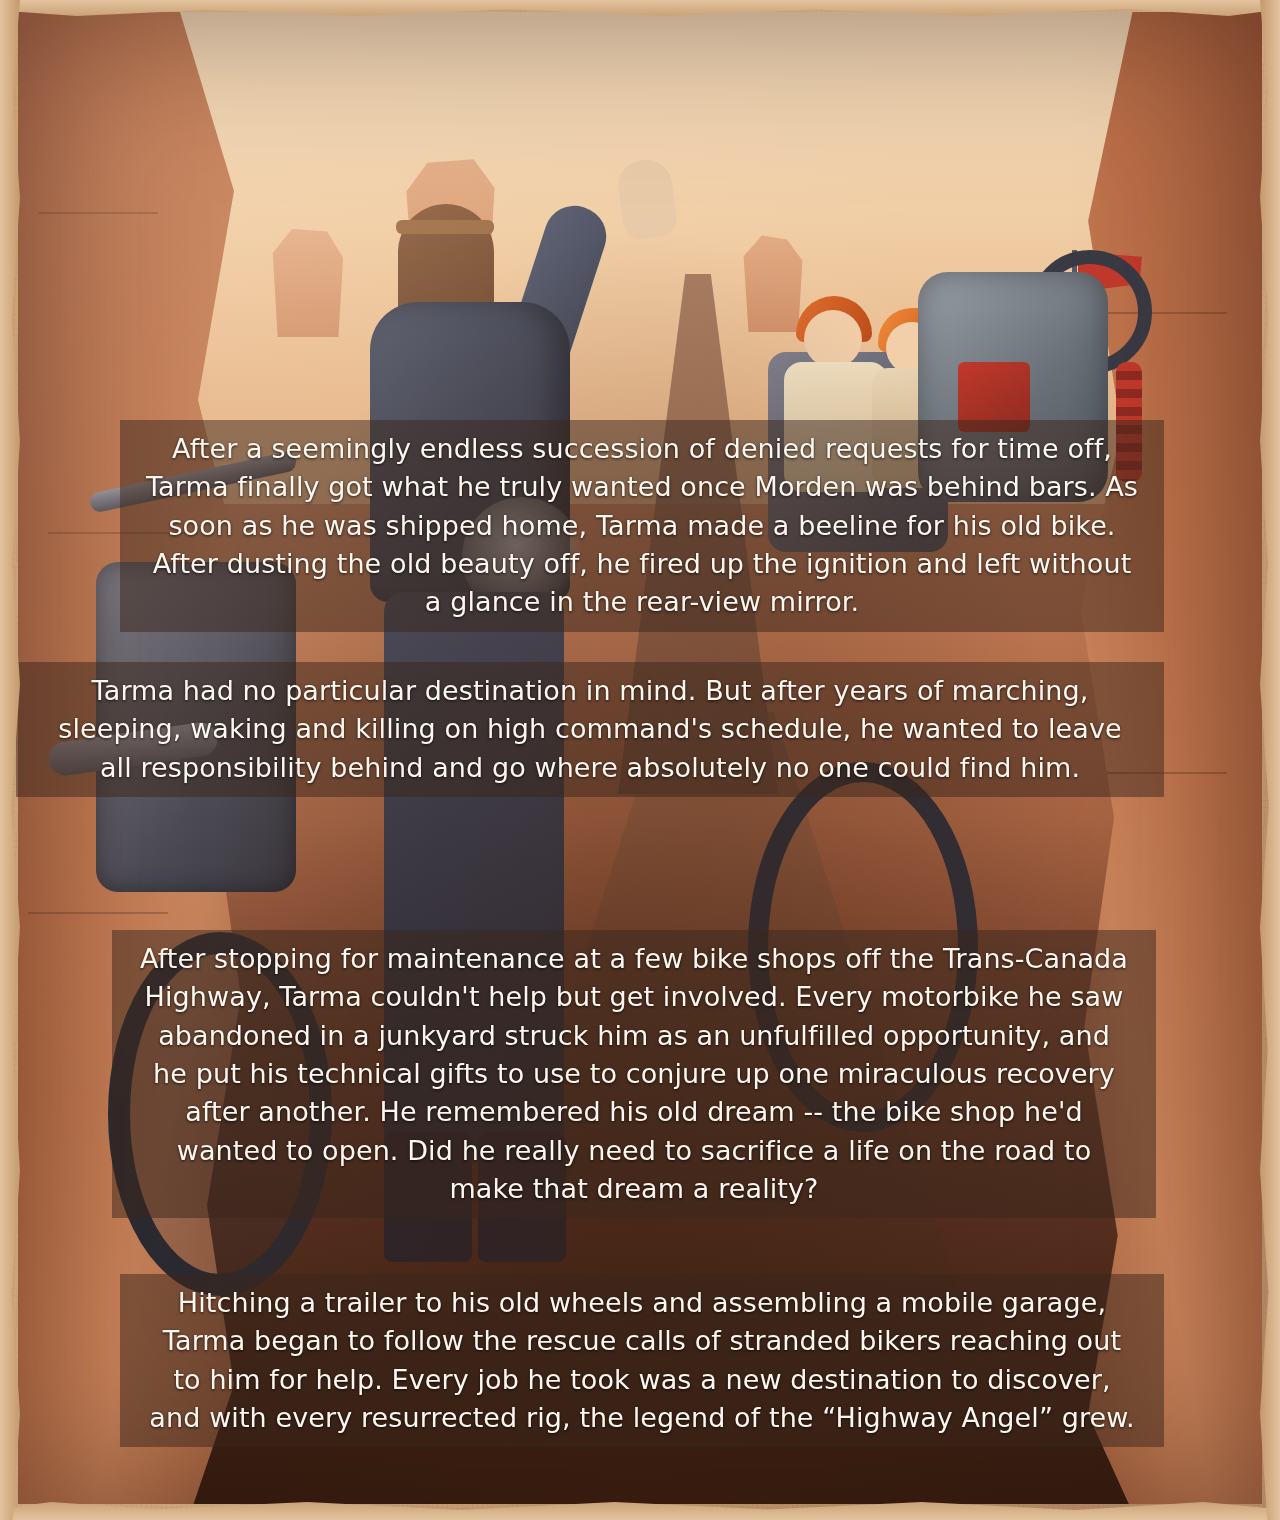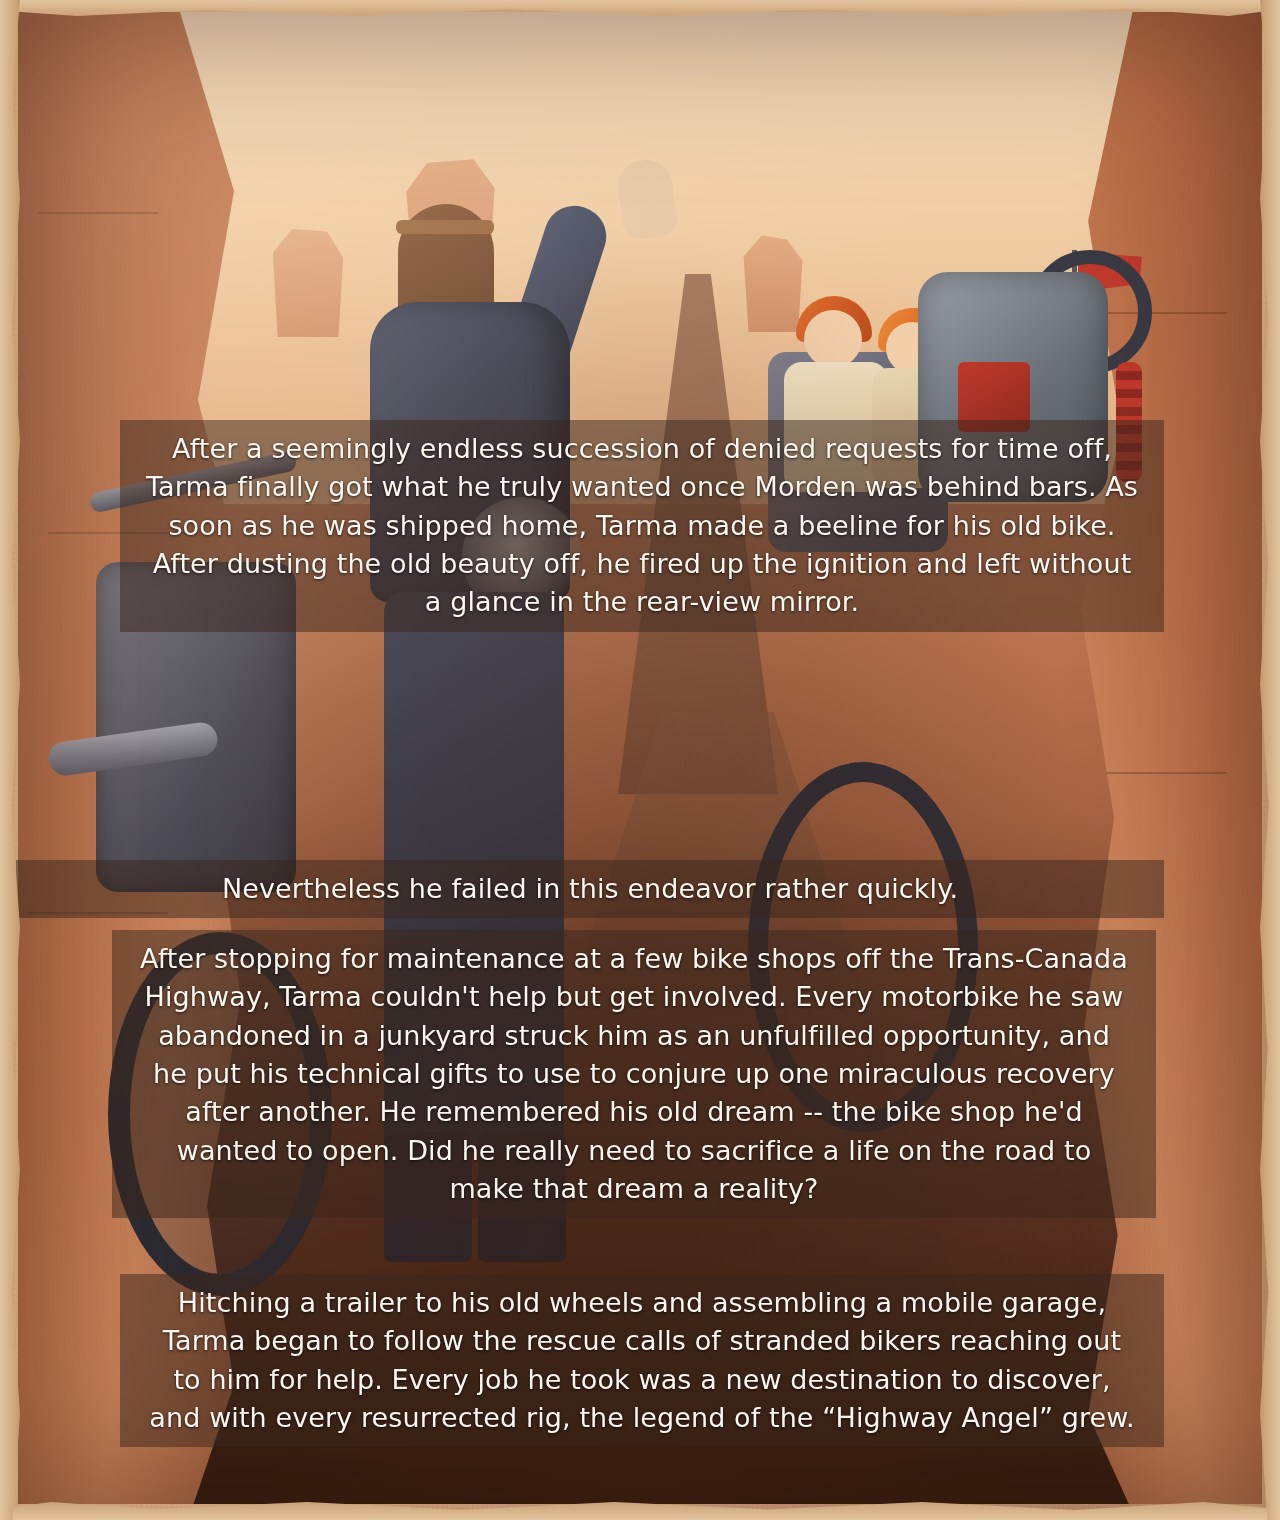--- a/index.html
+++ b/index.html
@@ -439,21 +439,21 @@
       <div class="rig-crate"></div>
       <div class="rig-spring"></div>
     </div>
 
     <div class="dust"></div>
     <div class="vignette"></div>
   </div>
 
   <div class="text-layer">
     <div class="narration b1">After a seemingly endless succession of denied requests for time off, Tarma finally got what he truly wanted once Morden was behind bars. As soon as he was shipped home, Tarma made a beeline for his old bike. After dusting the old beauty off, he fired up the ignition and left without a glance in the rear-view mirror.</div>
-    <div class="narration b3">Nevertheless he failed in this endeavor rather quickly.</div>
+    <div class="narration b2">Tarma had no particular destination in mind. But after years of marching, sleeping, waking and killing on high command's schedule, he wanted to leave all responsibility behind and go where absolutely no one could find him.</div>
     <div class="narration b4">After stopping for maintenance at a few bike shops off the Trans-Canada Highway, Tarma couldn't help but get involved. Every motorbike he saw abandoned in a junkyard struck him as an unfulfilled opportunity, and he put his technical gifts to use to conjure up one miraculous recovery after another. He remembered his old dream -- the bike shop he'd wanted to open. Did he really need to sacrifice a life on the road to make that dream a reality?</div>
     <div class="narration b5">Hitching a trailer to his old wheels and assembling a mobile garage, Tarma began to follow the rescue calls of stranded bikers reaching out to him for help. Every job he took was a new destination to discover, and with every resurrected rig, the legend of the “Highway Angel” grew.</div>
   </div>
 
   <div class="edge top"></div>
   <div class="edge bottom"></div>
   <div class="edge left"></div>
   <div class="edge right"></div>
 
 </div>

